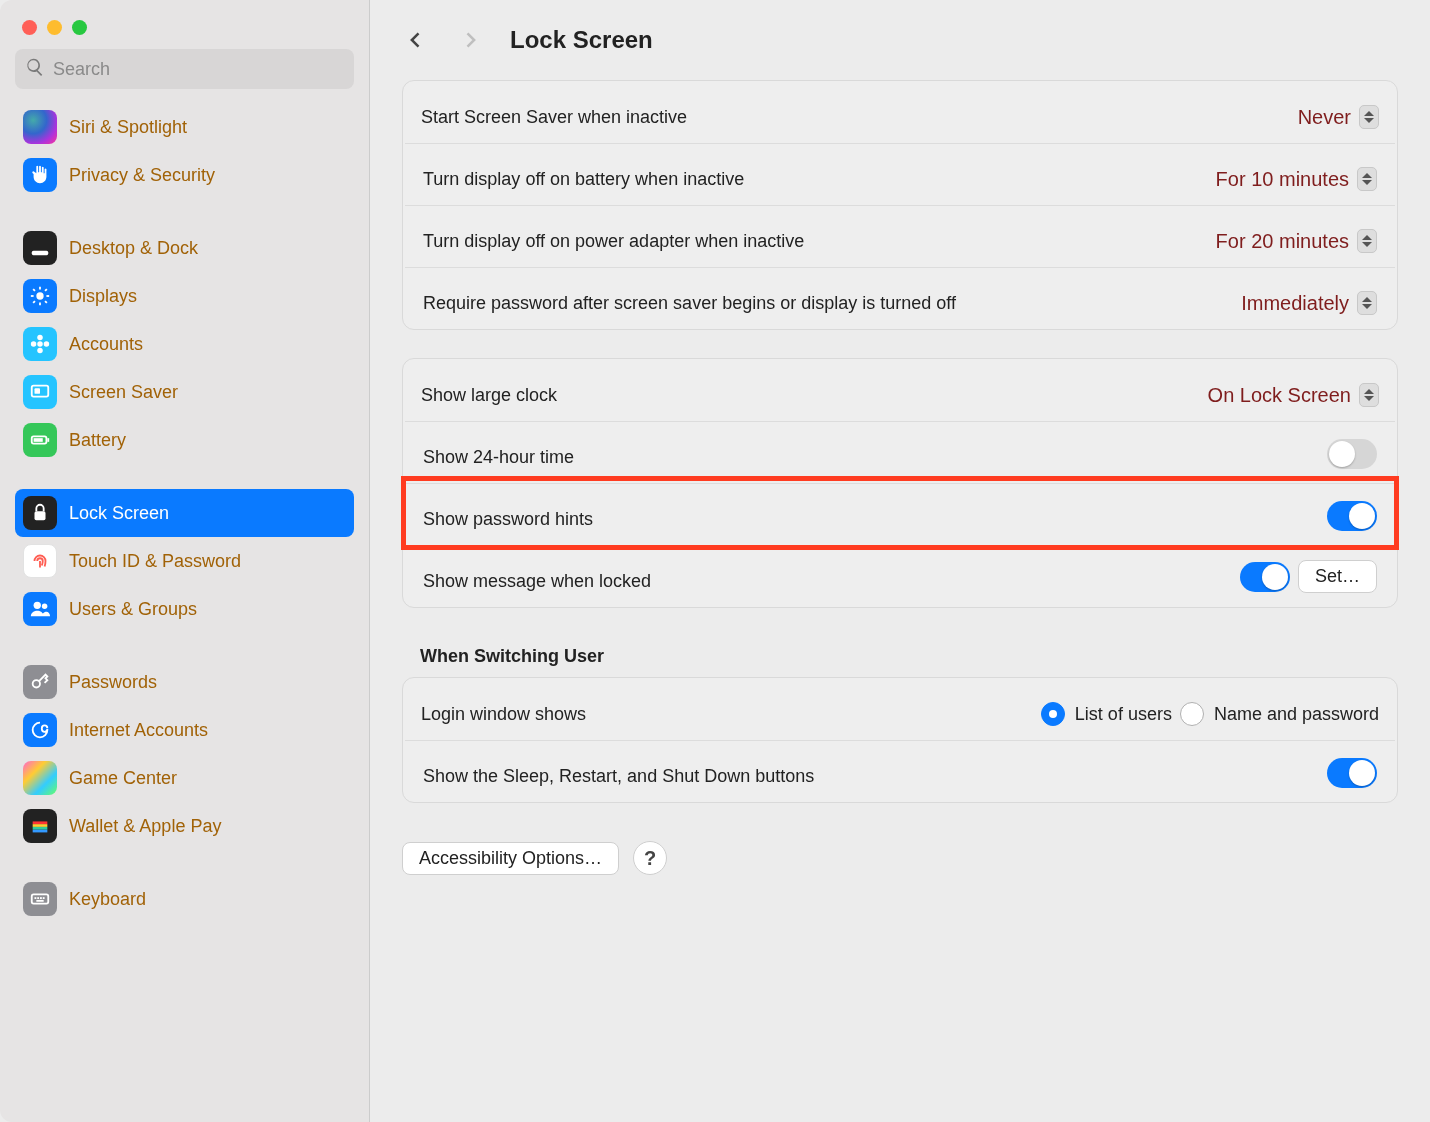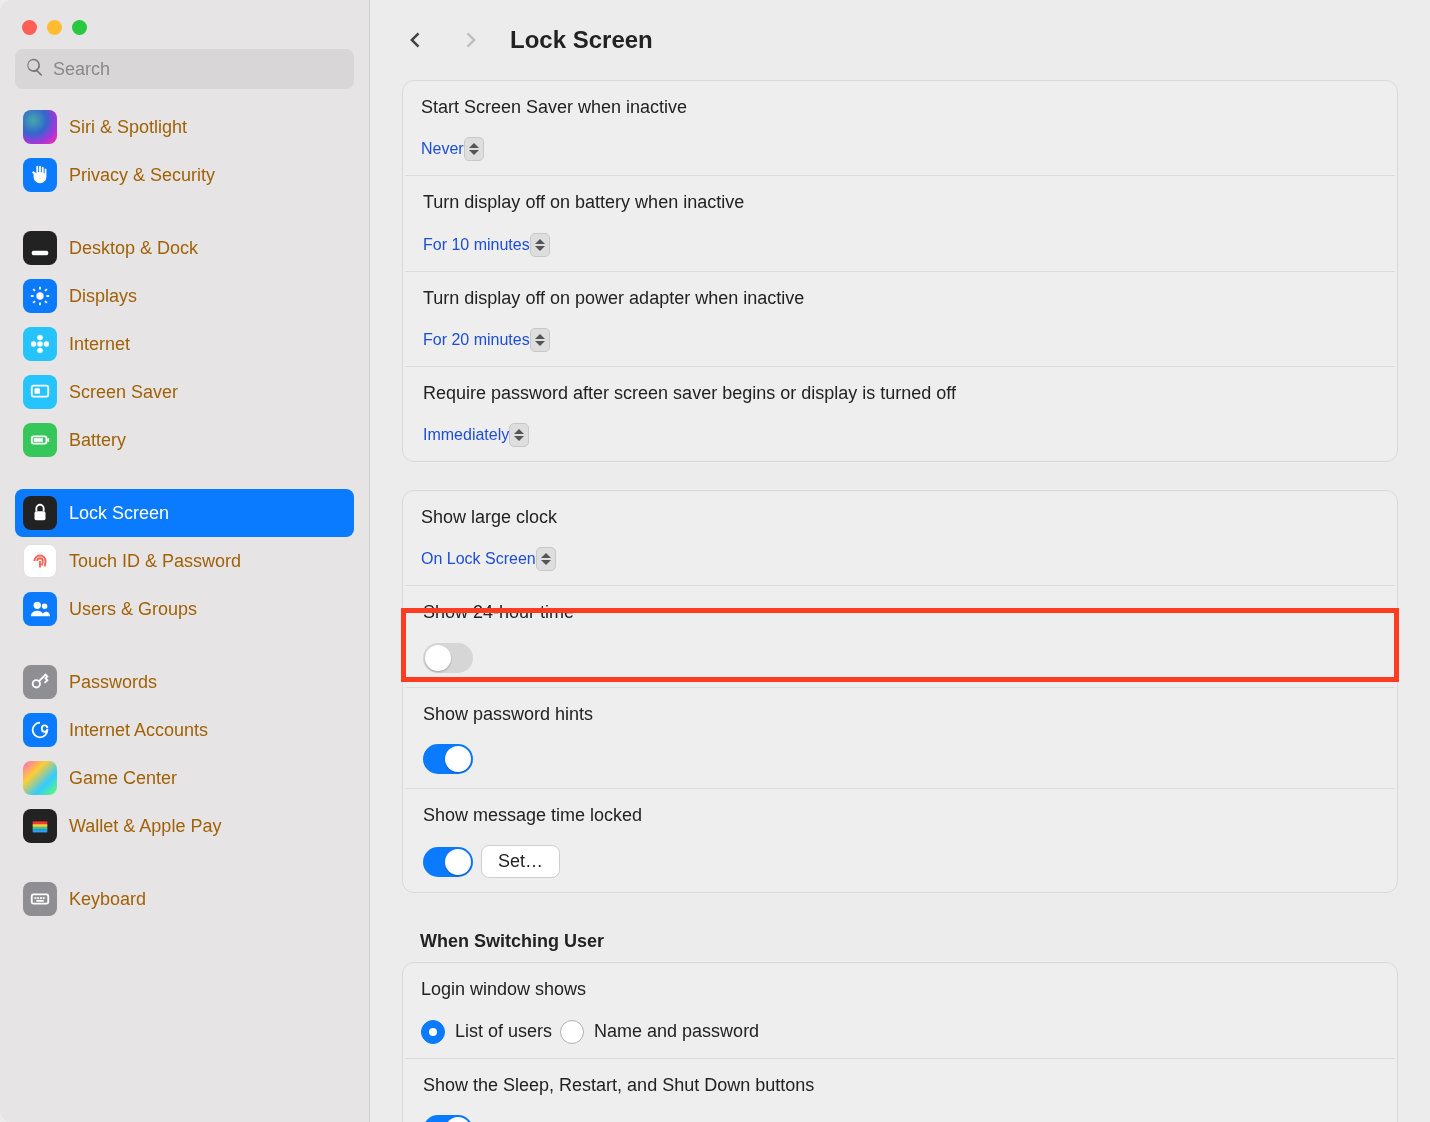--- a/index.html
+++ b/index.html
@@ -65,30 +65,30 @@
 .main-title { font-size: 24px; font-weight: 700; color: #222; }
 
 .main-body { flex: 1; overflow-y: auto; padding: 0 32px 30px 32px; }
 
 .panel {
   background: #eeeeee; border: 1px solid #d9d9d9; border-radius: 12px;
   margin-bottom: 28px;
 }
 .panel.highlighted { position: relative; }
 .row {
-  display: flex; align-items: flex-start; justify-content: space-between;
-  min-height: 62px; padding: 14px 18px; gap: 18px; flex-direction: column;
+  display: flex; align-items: flex-end; justify-content: space-between;
+  min-height: 62px; padding: 14px 18px; gap: 18px;
 }
 .row + .row { border-top: 1px solid #dcdcdc; margin: 0 2px; }
 .row-label { font-size: 18px; color: #222; line-height: 1.35; max-width: 600px; }
 .row-controls { display: flex; align-items: center; gap: 8px; }
 
 .popup {
-  display: inline-flex; align-items: center; gap: 0;
-  font-size: 16px; color: #1d4ed8;
+  display: inline-flex; align-items: center; gap: 8px;
+  font-size: 20px; color: #7f1d1d;
 }
 .stepper {
   width: 20px; height: 24px; background: #dedede; border: 1px solid #c8c8c8;
   border-radius: 5px; display: flex; flex-direction: column; justify-content: center; align-items: center;
 }
 .stepper::before, .stepper::after {
   content: ''; width: 0; height: 0; border-left: 5px solid transparent; border-right: 5px solid transparent;
 }
 .stepper::before { border-bottom: 5px solid #555; margin-bottom: 2px; }
 .stepper::after  { border-top: 5px solid #555; }
@@ -205,21 +205,21 @@
       <div class="sidebar-item">
         <span class="side-icon bg-cyan">
           <svg viewBox="0 0 24 24">
               <circle cx="12" cy="12" r="3"></circle>
               <circle cx="12" cy="5" r="3"></circle>
               <circle cx="12" cy="19" r="3"></circle>
               <circle cx="5" cy="12" r="3"></circle>
               <circle cx="19" cy="12" r="3"></circle>
             </svg>
         </span>
-        <span>Internet</span>
+        <span>Accounts</span>
       </div>
       <div class="sidebar-item">
         <span class="side-icon bg-cyan">
           <svg viewBox="0 0 24 24">
               <rect x="3" y="5" width="18" height="12" rx="2" fill="none" stroke="#fff" stroke-width="2"></rect>
               <rect x="6" y="8" width="6" height="6" rx="1"></rect>
             </svg>
         </span>
         <span>Screen Saver</span>
       </div>
@@ -378,21 +378,21 @@
       </div>
       <div class="row">
         <div class="row-label">Show 24-hour time</div>
         <div class="toggle"></div>
       </div>
       <div class="row" id="row-pwhints">
         <div class="row-label">Show password hints</div>
         <div class="toggle on"></div>
       </div>
       <div class="row">
-        <div class="row-label">Show message time locked</div>
+        <div class="row-label">Show message when locked</div>
         <div class="row-controls">
           <div class="toggle on"></div>
           <button class="btn">Set…</button>
         </div>
       </div>
       <div class="highlight-box" style="top:117px;left:-2px;right:-2px;height:74px"></div>
     </div>
 
     <div class="section-heading">When Switching User</div>
     <div class="panel">

